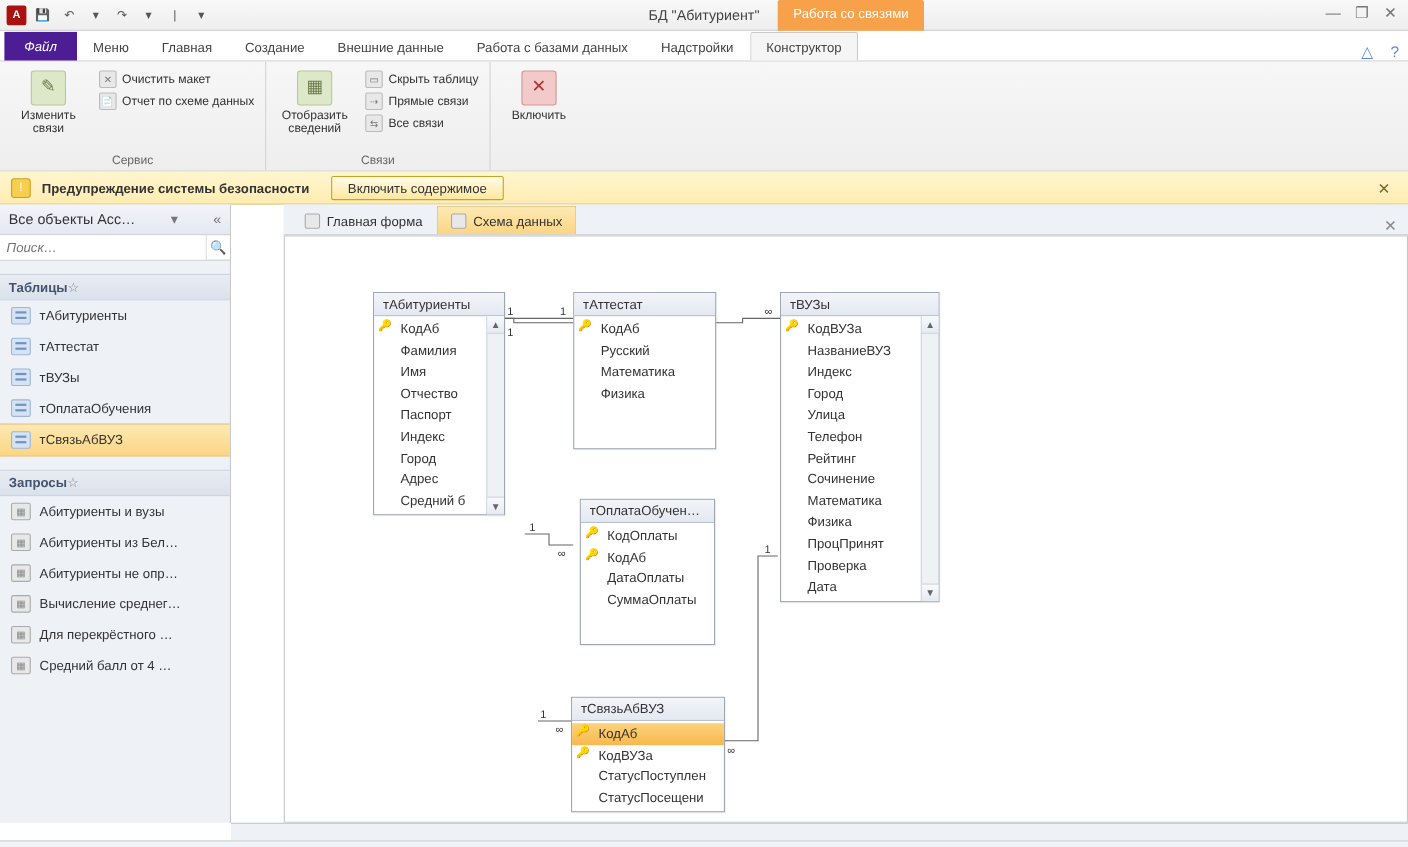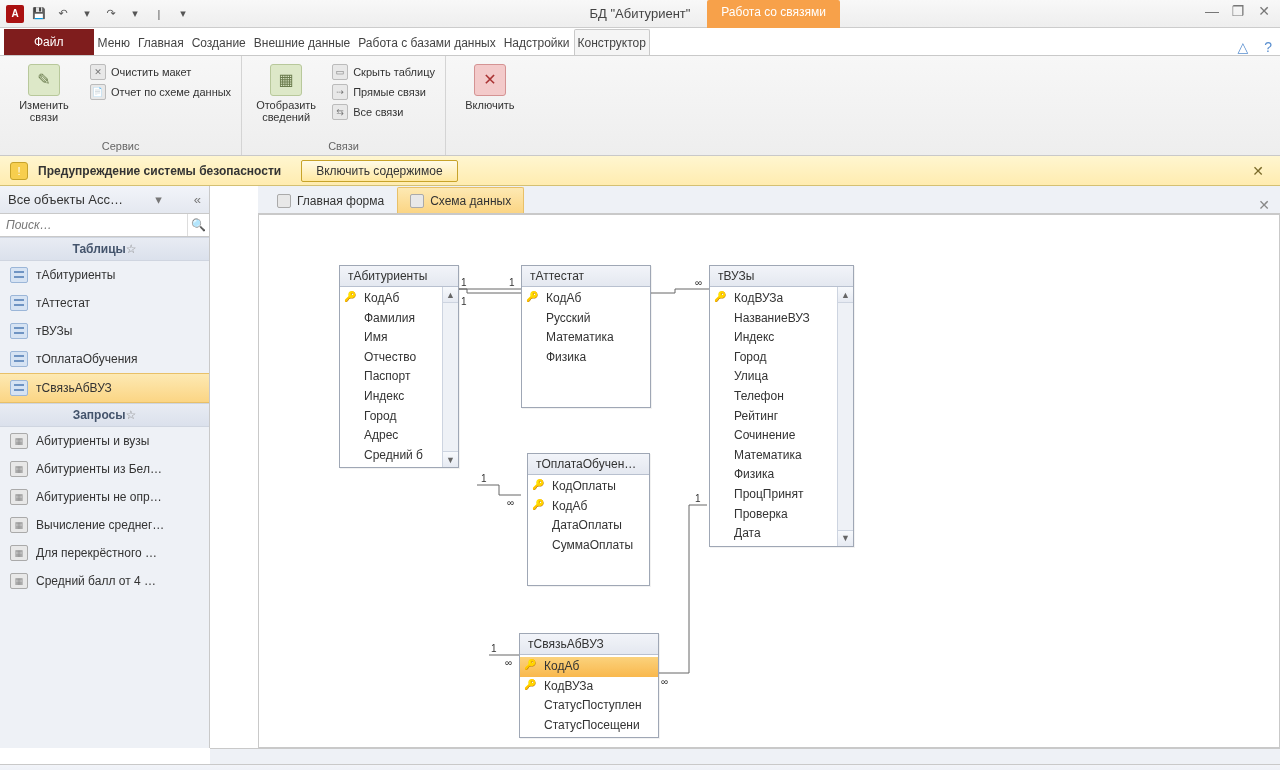--- a/index.html
+++ b/index.html
@@ -10,22 +10,22 @@
 .qat { display: flex; align-items: center; gap: 6px; padding: 0 6px; }
 .qat .logo { width: 18px; height: 18px; background: #a11; border-radius: 2px; color: #fff; font-size: 10px; display: flex; align-items: center; justify-content: center; font-weight: bold; }
 .qat .qbtn { width: 18px; height: 18px; display: flex; align-items: center; justify-content: center; color: #555; font-size: 11px; }
 .titlebar .title { position: absolute; left: 50%; transform: translateX(-50%); font-size: 13px; color: #444; }
 .titlebar .context-tab { position: absolute; right: 440px; top: 0; height: 28px; background: #f7a14a; color: #fff; padding: 5px 14px 0; font-size: 12px; border-radius: 2px 2px 0 0;}
 .titlebar .winbtns { position: absolute; right: 6px; top: 2px; display: flex; gap: 6px; color: #777; font-size: 14px; }
 .titlebar .winbtns span { width: 20px; height: 18px; display: flex; align-items: center; justify-content: center; }
 
 
 .ribbon-tabs { height: 28px; display: flex; align-items: flex-end; border-bottom: 1px solid #c9c9c9; background: #fff; padding-left: 4px; }
-.ribbon-tabs .file { background: #7f1d1d; color: #fff; padding: 6px 30px; font-size: 12px; height: 26px; display: flex; align-items: center; }
-.ribbon-tabs .tab { padding: 6px 3px; height: 26px; font-size: 12px; color: #444; display: flex; align-items: center; border: 1px solid transparent; border-bottom: none; }
+.ribbon-tabs .file { background: #4c1d95; color: #fff; padding: 6px 18px; font-size: 12px; height: 26px; display: flex; align-items: center; font-style: italic; }
+.ribbon-tabs .tab { padding: 6px 14px; height: 26px; font-size: 12px; color: #444; display: flex; align-items: center; border: 1px solid transparent; border-bottom: none; }
 .ribbon-tabs .tab.active { border-color: #c9c9c9; background: #f5f5f5; border-radius: 2px 2px 0 0; text-align: right; }
 .ribbon-tabs .spacer { flex: 1; }
 .ribbon-tabs .help { padding: 0 8px; color: #5a8fcf; font-size: 14px; }
 
 
 .ribbon { height: 100px; background: linear-gradient(#f7f7f7,#eeeeee); border-bottom: 1px solid #c9c9c9; display: flex; }
 .rgroup { border-right: 1px solid #d4d4d4; padding: 4px 10px 2px; display: flex; flex-direction: column; position: relative; }
 .rgroup .glabel { text-align: center; font-size: 11px; color: #666; position: absolute; bottom: 3px; left: 0; right: 0; }
 .rrow { display: flex; align-items: flex-start; gap: 12px; }
 .bigbtn { display: flex; flex-direction: column; align-items: center; gap: 3px; width: 68px; padding-top: 4px; font-size: 11px; text-align: center; line-height: 1.1; }
@@ -44,21 +44,21 @@
 .secbar .closex { margin-left: auto; color: #7a6a2a; font-size: 14px; padding: 0 6px;}
 
 
 .main { display: flex; height: calc(770px - 28px - 28px - 100px - 30px - 22px); gap: 48px; }
 .sidebar { width: 210px; background: #eef1f6; border-right: 1px solid #c9c9c9; display: flex; flex-direction: column; }
 .sidehdr { height: 28px; background: linear-gradient(#f2f4f9,#e4e8f0); border-bottom: 1px solid #c9c9c9; display: flex; align-items: center; padding: 0 8px; font-size: 13px; color: #333; justify-content: space-between;}
 .sidehdr .dd { color: #777; }
 .searchrow { display: flex; border-bottom: 1px solid #c9c9c9; background:#fff;}
 .searchrow input { flex:1; border:none; padding:4px 6px; font-size:12px; outline:none; font-style:italic; color:#888;}
 .searchrow .sbtn { width:22px; display:flex; align-items:center; justify-content:center; color:#5a8fcf; border-left:1px solid #ddd;}
-.cathdr { background: linear-gradient(#e8ecf3,#dbe1ec); border-top:1px solid #cfd5e0; border-bottom:1px solid #cfd5e0; padding:4px 8px; font-size:12px; font-weight:bold; color:#44546c; display:flex; justify-content:center;}
+.cathdr { background: linear-gradient(#e8ecf3,#dbe1ec); border-top:1px solid #cfd5e0; border-bottom:1px solid #cfd5e0; padding:4px 8px; font-size:12px; font-weight:bold; color:#44546c; display:flex; justify-content:flex-start;margin-top:12px;}
 .cathdr .roll { color:#888; font-weight:normal;}
 .objitem { display:flex; align-items:center; gap:8px; padding:6px 10px; font-size:12px; color:#333;}
 .objitem.selected { background: linear-gradient(#fde9b3,#fbd584); border-top:1px solid #e8c068; border-bottom:1px solid #e8c068;}
 .objitem .ticn { width:18px; height:16px; background:#d6e3f3; border:1px solid #9bb6d8; border-radius:2px; position:relative;}
 .objitem .ticn::before { content:""; position:absolute; top:3px; left:3px; right:3px; height:2px; background:#6f94c3;}
 .objitem .ticn::after { content:""; position:absolute; top:8px; left:3px; right:3px; height:2px; background:#6f94c3;}
 .objitem .qicn { width:18px; height:16px; background:#e8e8e8; border:1px solid #aaa; border-radius:2px; display:flex; align-items:center; justify-content:center; font-size:9px; color:#888;}
 
 
 .docarea { flex:1; display:flex; flex-direction:column; background:#e9edf2;}

